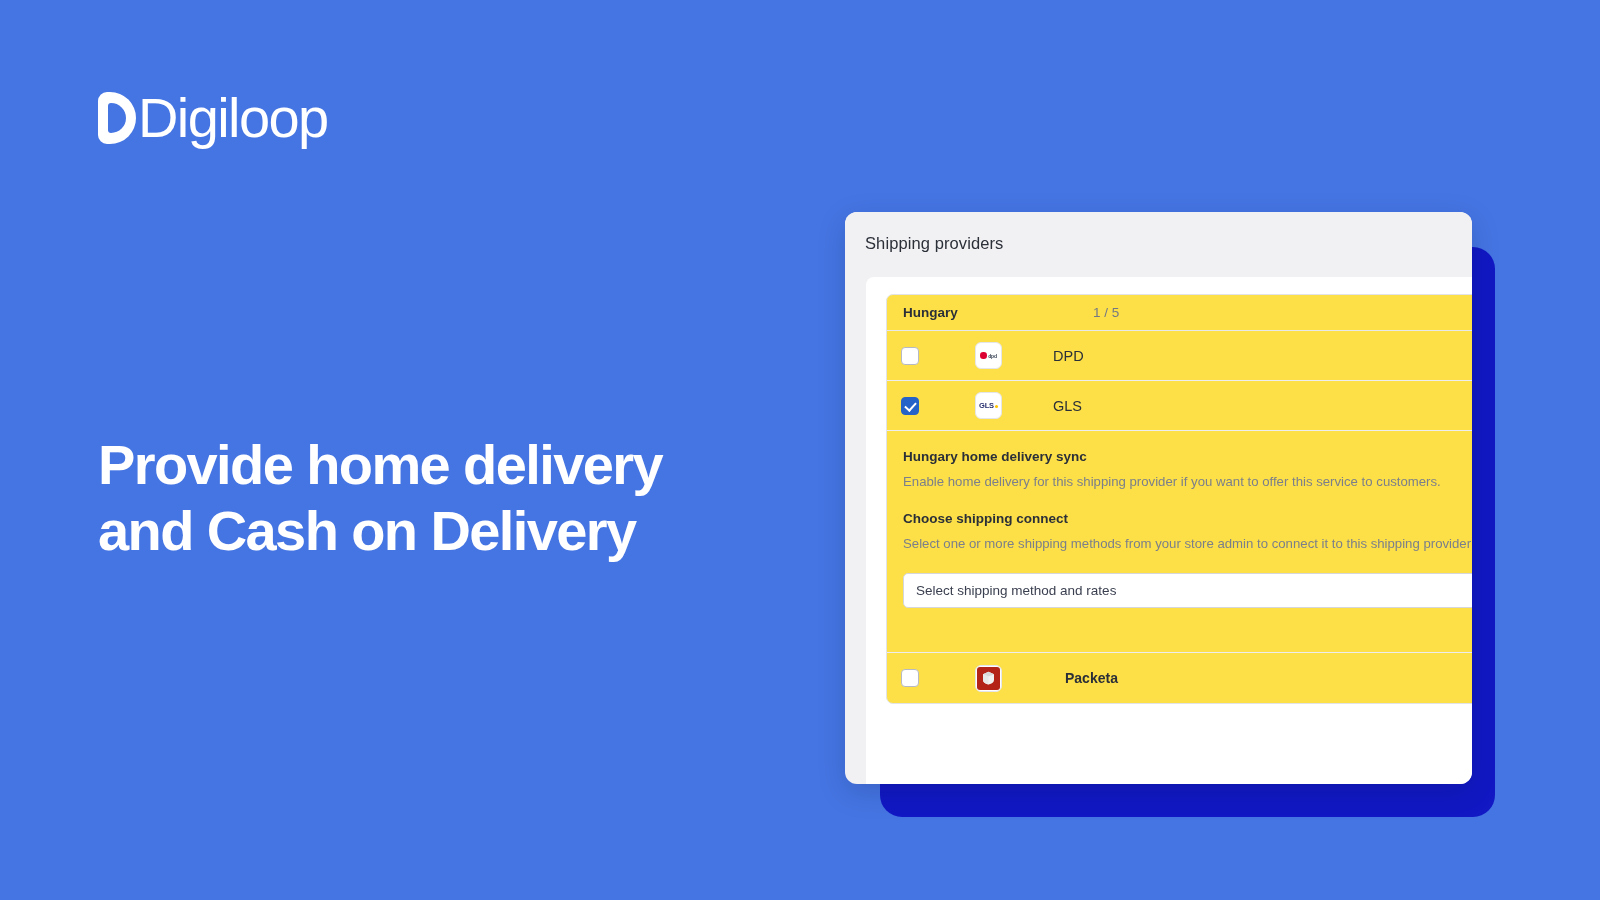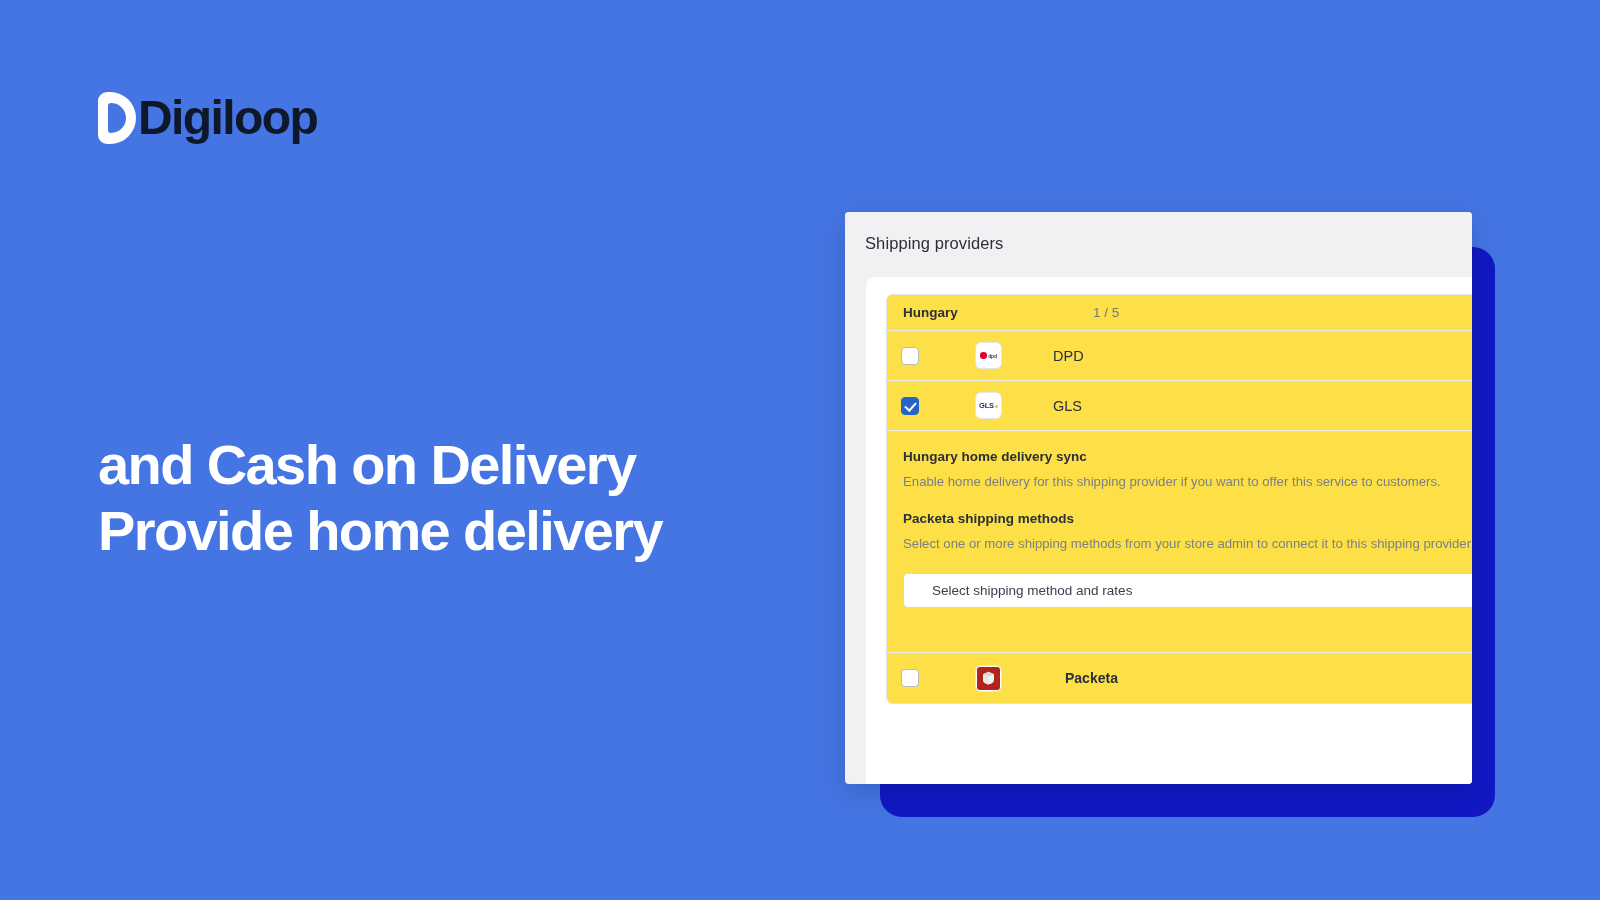--- a/index.html
+++ b/index.html
@@ -39,23 +39,23 @@
   .brand-mark .d-inner {
     position: absolute;
     left: 10px;
     top: 11px;
     width: 18px;
     height: 30px;
     background: #4575e3;
     border-radius: 3px 15px 15px 3px;
   }
   .brand-word {
-    color: #0f172a;
-    font-size: 48px;
-    font-weight: bold;
+    color: #ffffff;
+    font-size: 56px;
+    font-weight: normal;
     letter-spacing: -1.6px;
     line-height: 52px;
     font-family: "Liberation Sans", sans-serif;
   }
 
   
   .headline {
     position: absolute;
     left: 98px;
     top: 432px;
@@ -85,21 +85,21 @@
     background: #1118c4;
     border-radius: 22px;
   }
   .card {
     position: absolute;
     left: 0;
     top: 0;
     width: 627px;
     height: 572px;
     background: #f1f1f3;
-    border-radius: 4px;
+    border-radius: 12px;
     overflow: hidden;
     box-shadow: 0 8px 28px rgba(10, 20, 60, .18);
   }
 
   
   .card-header {
     height: 65px;
     padding: 22px 0 0 20px;
     background: #f1f1f3;
   }
@@ -259,42 +259,42 @@
     margin-bottom: 22px;
   }
   .select-box {
     width: 660px;
     height: 35px;
     border: 1px solid #d4d6dc;
     border-radius: 5px;
     background: #fff;
     display: flex;
     align-items: center;
-    padding-left: 28px;
+    padding-left: 12px;
     font-size: 13.5px;
     color: #3b4050;
     margin-top: 2px;
   }
   .tab-spacer { height: 44px; }
   .tab-sep { height: 1px; background: #ededef; width: 700px; margin-left: -16px; }
 </style>
 </head>
 <body>
 
 <div class="brand">
   <div class="brand-mark">
     <div class="d-outer"></div>
     <div class="d-inner"></div>
   </div>
   <div class="brand-word">Digiloop</div>
 </div>
 
 <div class="headline">
+  <span class="line">Provide home delivery</span>
   <span class="line">and Cash on Delivery</span>
-  <span class="line">Provide home delivery</span>
 </div>
 
 <div class="shot-wrap">
 
   <div class="shot-shadow"></div>
 
   <div class="card">
 
     <div class="card-header">
       <div class="card-title">Shipping providers</div>
@@ -329,21 +329,21 @@
             </div>
           </div>
           <div class="prov-name">GLS</div>
         </div>
 
 
         <div class="tab-body">
           <div class="fld-label">Hungary home delivery sync</div>
           <div class="fld-help">Enable home delivery for this shipping provider if you want to offer this service to customers.</div>
 
-          <div class="fld-label">Packeta shipping methods</div>
+          <div class="fld-label">Choose shipping connect</div>
           <div class="fld-help">Select one or more shipping methods from your store admin to connect it to this shipping provider as a</div>
 
           <div class="select-box">Select shipping method and rates</div>
 
           <div class="tab-spacer"></div>
           <div class="tab-sep"></div>
         </div>
 
         <div class="prov-row last">
           <div class="cbx"></div>

